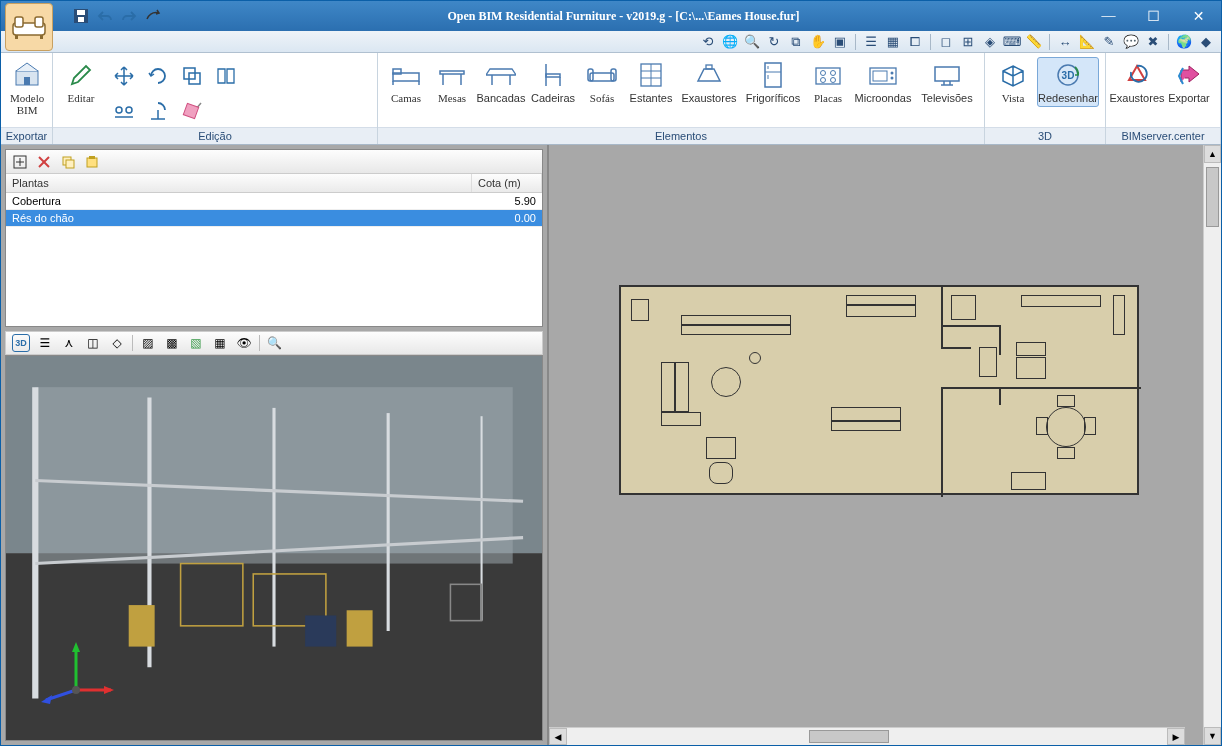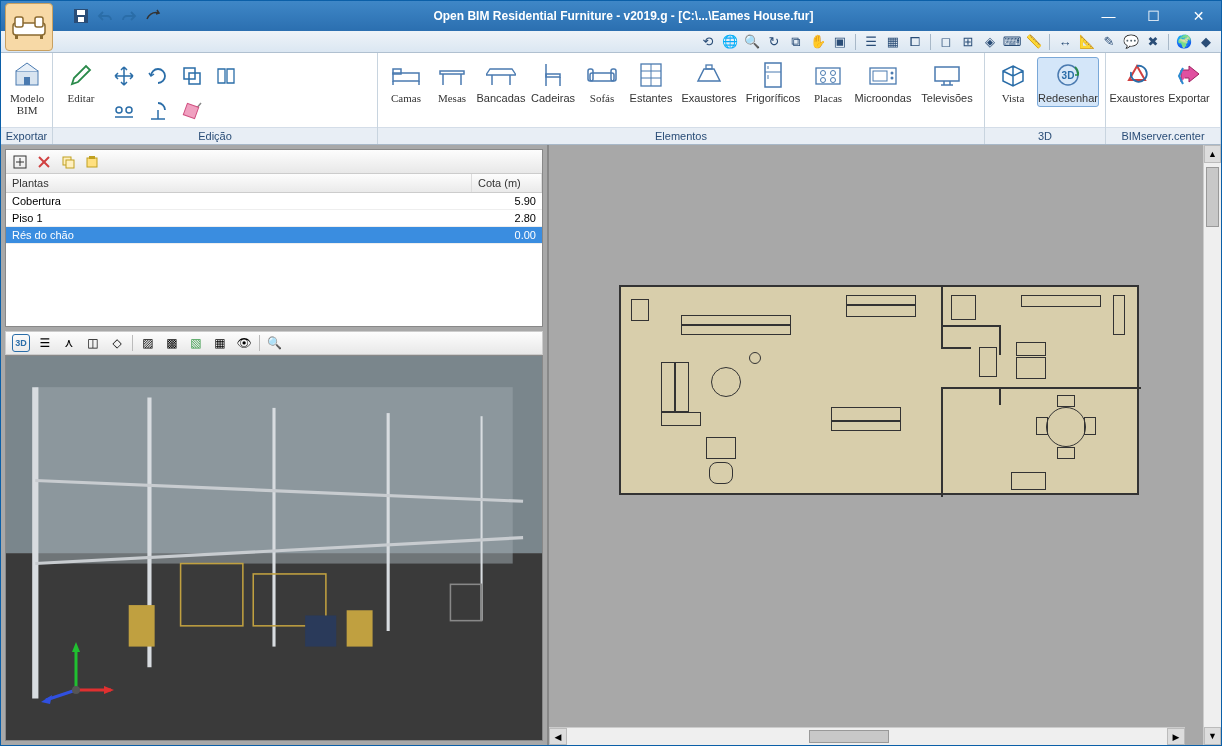--- a/index.html
+++ b/index.html
@@ -1,20 +1,20 @@
 <!DOCTYPE html>
 <html><head>
 <meta charset="utf-8">
 <style>
 * { box-sizing: border-box; margin: 0; padding: 0; }
 body { font-family: "Segoe UI", Tahoma, sans-serif; font-size: 11px; background: #fff; overflow: hidden; width: 1222px; height: 746px; }
 .window { width: 1222px; height: 746px; border: 1px solid #0b5fa8; display: flex; flex-direction: column; background: #fff; }
 
 
-.titlebar { height: 30px; background: linear-gradient(#3f87c7,#2b6fb0); display: flex; align-items: center; color: #fff; font-size: 12px; }
+.titlebar { height: 30px; background: linear-gradient(#3f87c7,#2b6fb0); display: flex; align-items: center; color: #fff; font-size: 12px; font-family: Liberation Serif, serif; }
 .titlebar .app-icon { width: 48px; height: 48px; background: #f7d9a6; border: 1px solid #c8a060; margin: 2px 6px 0 4px; display:flex; align-items:center; justify-content:center; border-radius:4px; position:relative; top:10px; z-index:5; }
 .titlebar .qat { display: flex; gap: 8px; margin-left: 14px; align-items:center; }
 .titlebar .qat span { width:16px; height:16px; display:inline-flex; align-items:center; justify-content:center; color:#234; }
 .titlebar .title { flex: 1; text-align: center; font-weight: bold; color:#fff; }
 .titlebar .win-controls { display: flex; }
 .titlebar .win-controls div { width: 45px; height: 28px; display:flex; align-items:center; justify-content:center; color:#fff; font-size:14px; }
 
 
 .strip { height: 22px; background: linear-gradient(#eef3f8,#dbe7f2); border-bottom:1px solid #b0c0d0; display:flex; align-items:center; justify-content:flex-end; padding-right:6px; gap:4px; }
 .strip .ticon { width:18px; height:18px; display:inline-flex; align-items:center; justify-content:center; color:#2a4d77; font-size:13px; }
@@ -428,24 +428,20 @@
         </div>
         <div class="table">
           <div class="thead">
             <div class="c1">Plantas</div>
             <div class="c2">Cota (m)</div>
           </div>
           <div class="trow">
               <div class="c1">Cobertura</div>
               <div class="c2">5.90</div>
             </div>
-          <div class="trow">
-              <div class="c1">Piso 1</div>
-              <div class="c2">2.80</div>
-            </div>
           <div class="trow sel">
               <div class="c1">Rés do chão</div>
               <div class="c2">0.00</div>
             </div>
         </div>
         <div class="panel-body"></div>
       </div>
 
       <div class="view3d-tb">
         <span style="color:#2a6da8;font-weight:bold;border:1px solid #2a6da8;border-radius:3px;font-size:9px;padding:1px">3D</span>

